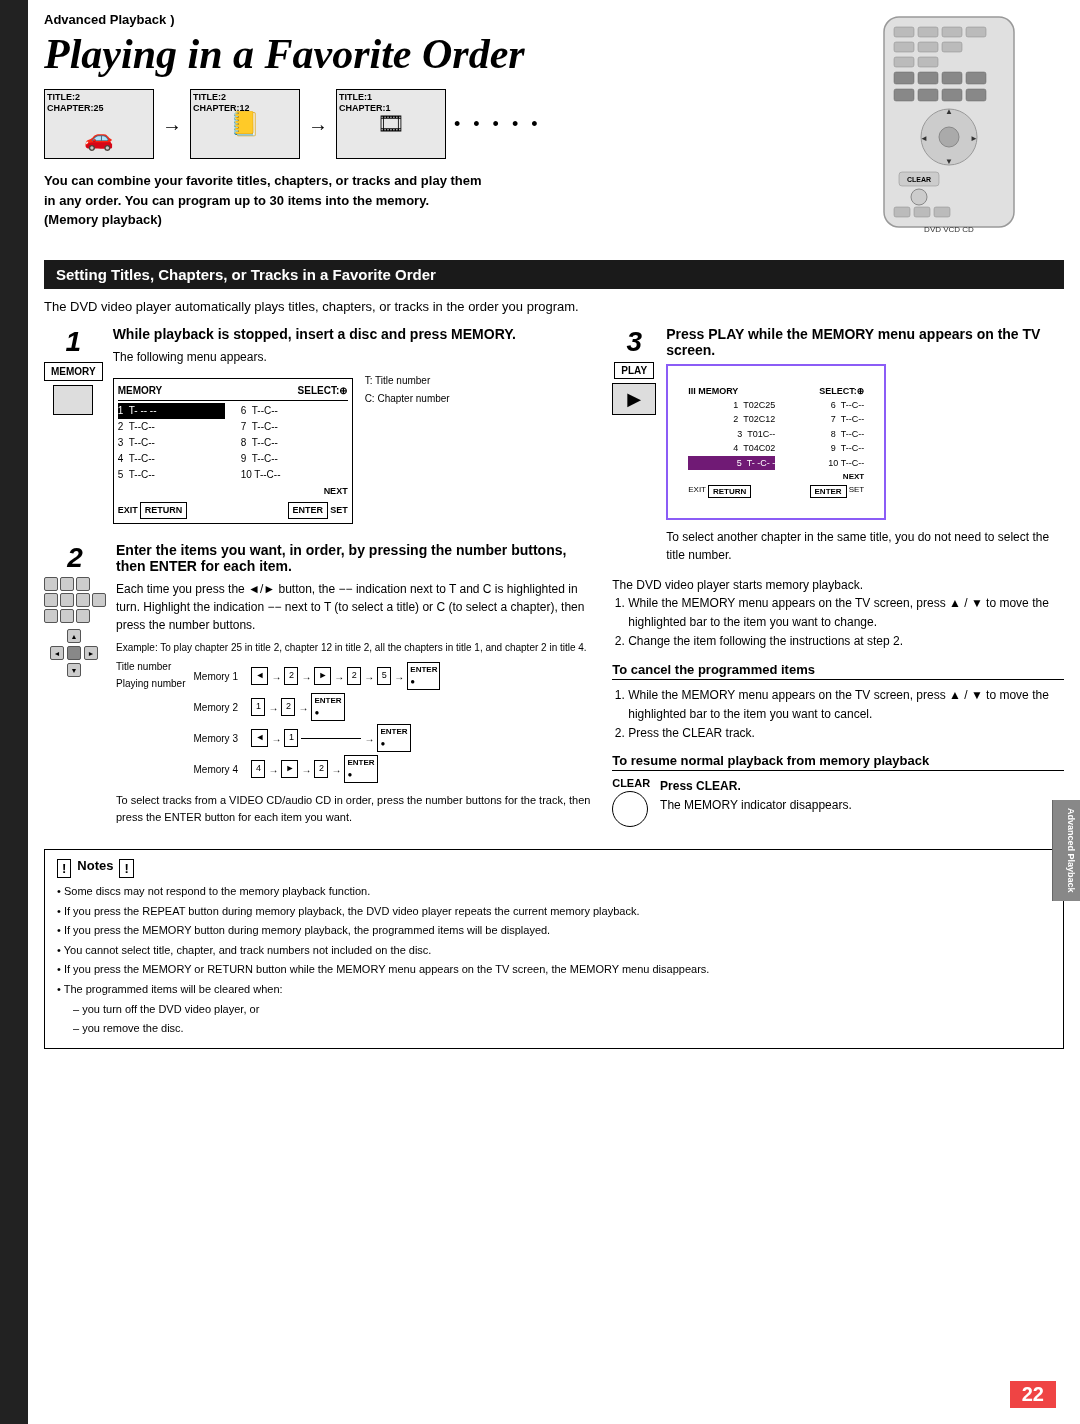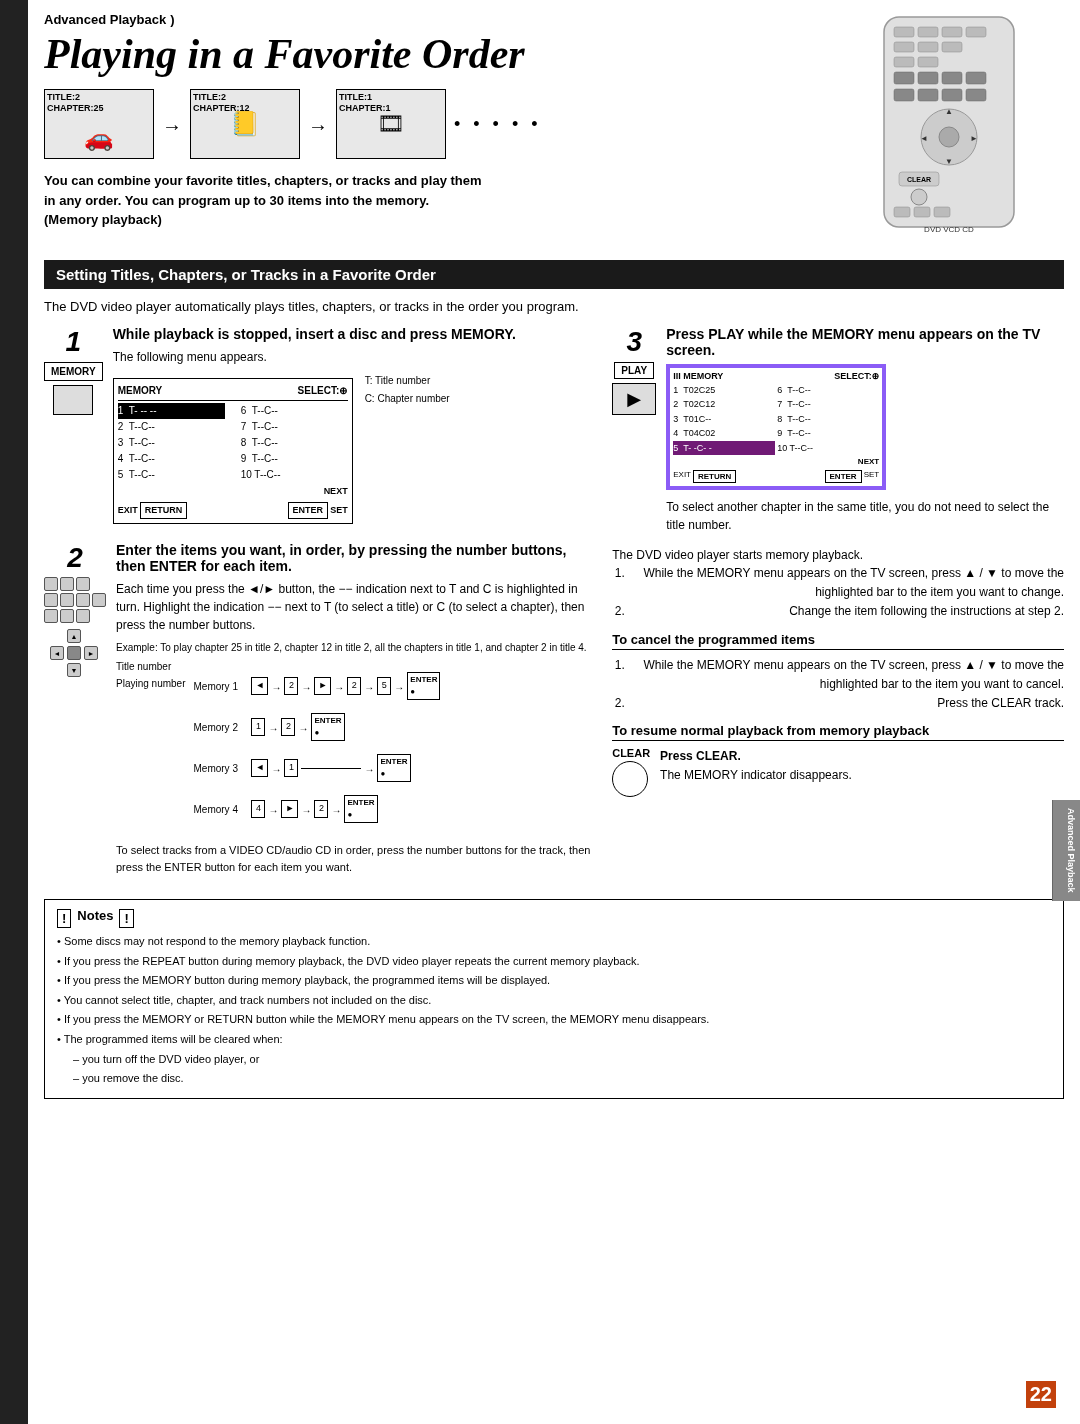--- a/index.html
+++ b/index.html
@@ -222,21 +222,21 @@
       padding: 1px 4px;
       font-size: 9px;
     }
 
     
     .example-row {
       display: flex;
       align-items: center;
       gap: 3px;
       font-size: 10px;
-      margin: 13px 0;
+      margin: 3px 0;
     }
 
     .example-label {
       font-size: 10px;
       min-width: 55px;
     }
 
     .small-box {
       border: 1px solid #000;
       padding: 1px 3px;
@@ -258,21 +258,20 @@
       border-bottom: 1px solid #000;
     }
 
     .sub-section-body {
       font-size: 12px;
       line-height: 1.6;
     }
 
     .sub-section-body ol {
       padding-left: 16px;
-      text-align: right;
     }
 
     
     .notes-section {
       border: 1px solid #000;
       padding: 8px 12px;
       margin-top: 10px;
     }
 
     .notes-header {
@@ -310,23 +309,23 @@
       bottom: 16px;
       right: 24px;
       font-size: 20px;
       font-weight: bold;
       display: flex;
       align-items: center;
       gap: 4px;
     }
 
     .page-num-box {
-      background: #c2410c;
+      background: #ef4444;
       color: #fff;
-      padding: 2px 4px;
+      padding: 2px 12px;
       font-size: 20px;
       font-weight: bold;
     }
 
     
     .side-tab {
       position: absolute;
       right: 0;
       top: 800px;
       width: 28px;
@@ -363,22 +362,22 @@
       align-items: center;
       justify-content: center;
       font-size: 7px;
     }
 
     .nav-center {
       background: #888;
     }
 
     .memory-menu-box2 {
-      border: 4px solid #8b5cf6;
-      padding: 3px;
+      border: 2px solid #8b5cf6;
+      padding: 20px;
       font-size: 10px;
       background: #fff;
       width: 220px;
       margin-bottom: 8px;
     }
 
     .column-header-row {
       display: flex;
       justify-content: space-between;
       font-weight: bold;
@@ -389,20 +388,21 @@
     .menu-data-row {
       display: grid;
       grid-template-columns: 1fr 1fr;
       font-size: 9px;
       gap: 2px;
     }
 
     .menu-row-item {
       font-size: 9px;
       line-height: 1.6;
+      text-align: right;
     }
 
     .menu-row-item.hl {
       background: #701a75;
       color: #fff;
     }
 
     .footer-btns {
       display: flex;
       justify-content: space-between;

